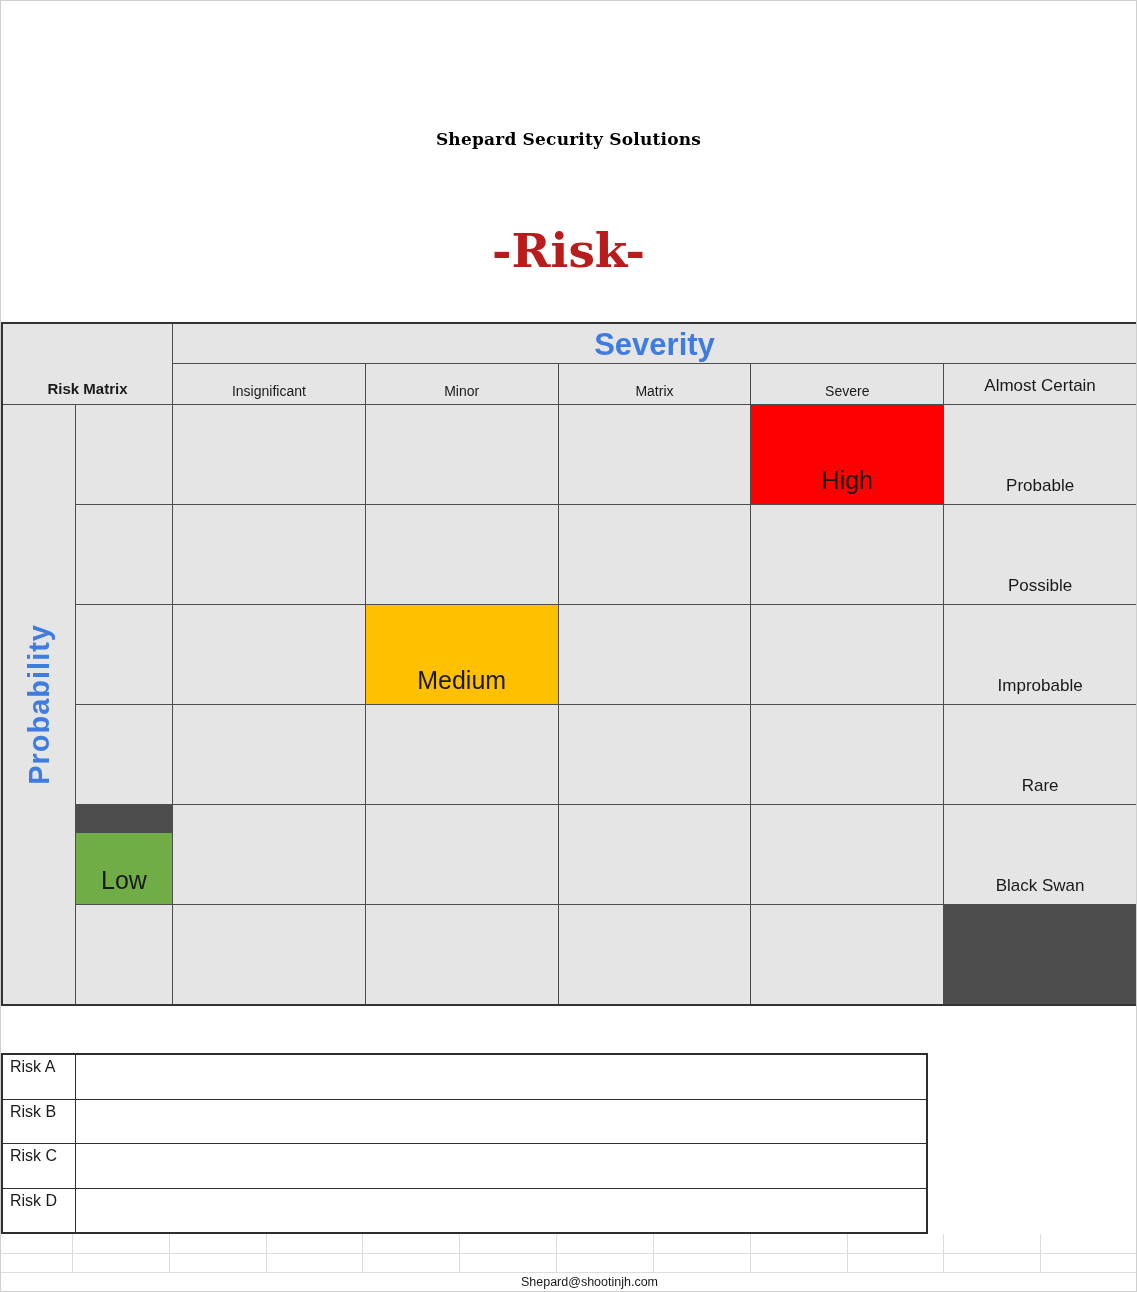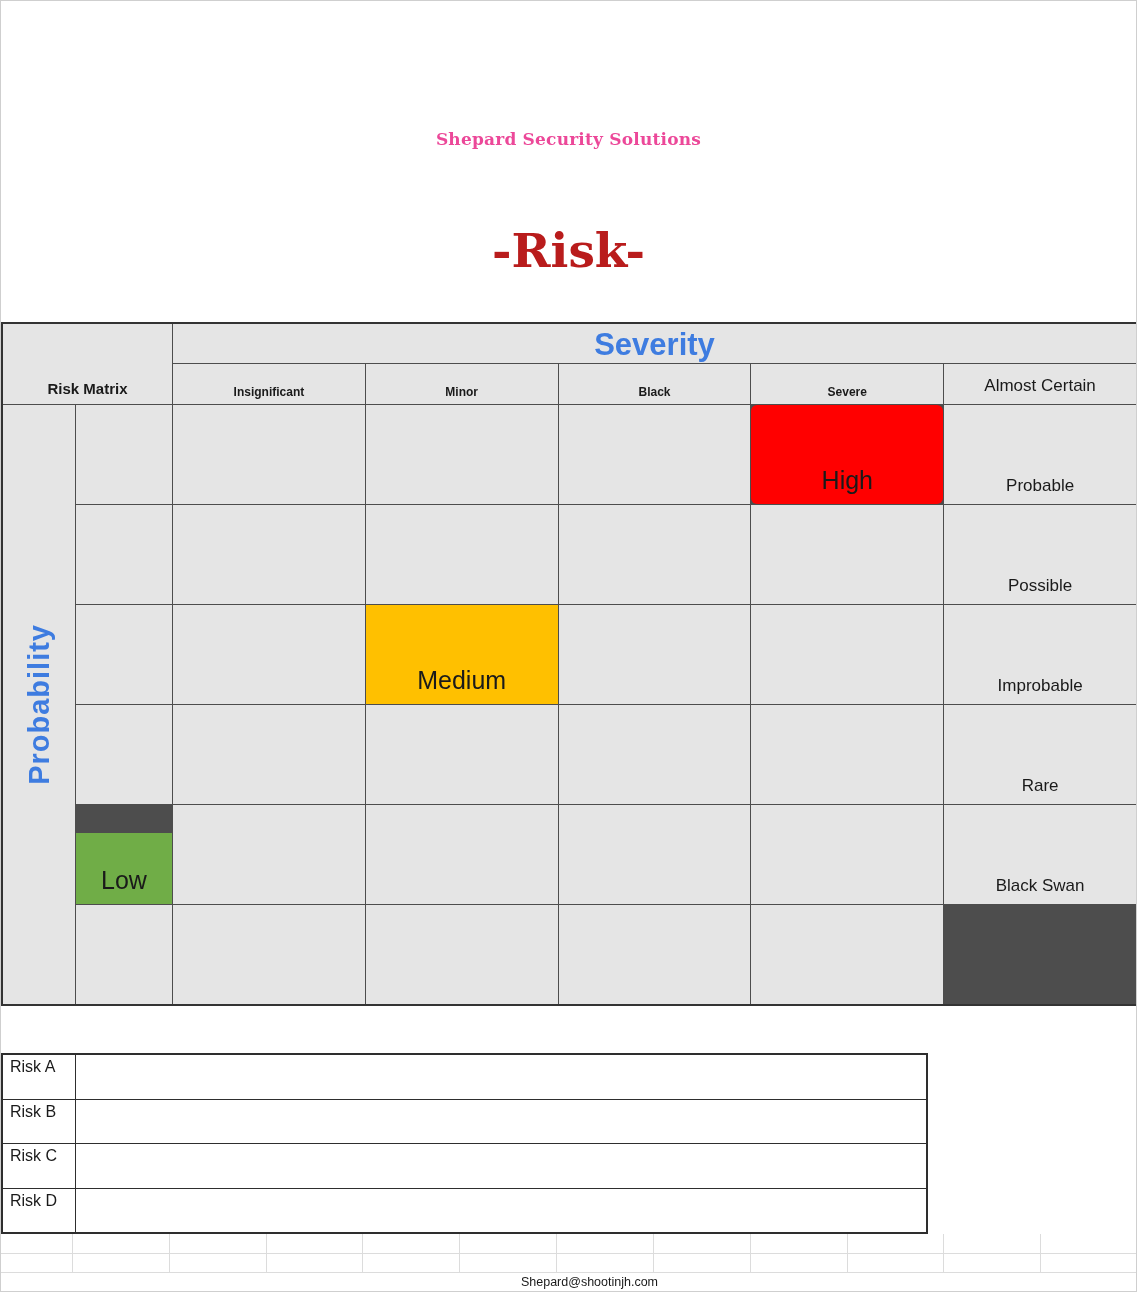--- a/index.html
+++ b/index.html
@@ -17,21 +17,21 @@
 
   
   .company {
     position: absolute;
     top: 128px; left: 0; width: 100%;
     text-align: center;
     font-family: "DejaVu Serif", "Liberation Serif", serif;
     font-weight: bold;
     font-size: 17px;
     letter-spacing: 0.2px;
-    color: #ec4899;
+    color: #000000;
   }
   .doc-title {
     position: absolute;
     top: 222px; left: 0; width: 100%;
     text-align: center;
     font-family: "DejaVu Serif", "Liberation Serif", serif;
     font-weight: bold;
     font-size: 47px;
     color: #b91c1c;
   }
@@ -64,22 +64,21 @@
     display: flex; align-items: center; justify-content: center;
     font-weight: bold; font-size: 31px;
     color: #3e7ce0;
     line-height: 1;
     padding-top: 2px;
   }
   .colhead {
     background: #e8e8e8;
     display: flex; align-items: flex-end; justify-content: center;
     padding-bottom: 5px;
-    font-size: 12px;
-    font-weight: bold;
+    font-size: 14px;
   }
   .probcol {
     grid-column: 1;
     grid-row: 3 / span 6;
     background: #f2f2f2;
     display: flex; align-items: center; justify-content: center;
   }
   .vert-text {
     writing-mode: vertical-rl;
     transform: rotate(180deg);
@@ -154,33 +153,33 @@
   <div class="company">Shepard Security Solutions</div>
   <div class="doc-title">-Risk-</div>
 
   <div class="matrix">
 
     <div class="cell corner">Risk Matrix</div>
     <div class="cell band">Severity</div>
 
     <div class="cell colhead">Insignificant</div>
     <div class="cell colhead">Minor</div>
-    <div class="cell colhead">Black</div>
+    <div class="cell colhead">Matrix</div>
     <div class="cell colhead">Severe</div>
 
     <div class="cell probcol">
       <span class="vert-text">Probability</span>
     </div>
 
     <div class="cell rowhead">Almost Certain</div>
     <div class="cell data"></div>
     <div class="cell data"></div>
     <div class="cell data"></div>
     <div class="cell data"></div>
-    <div class="cell data" style="background-color: rgb(255, 0, 0); border-radius: 6px;">High</div>
+    <div class="cell data" style="background-color: rgb(255, 0, 0);">High</div>
 
     <div class="cell rowhead">Probable</div>
     <div class="cell data"></div>
     <div class="cell data"></div>
     <div class="cell data"></div>
     <div class="cell data"></div>
     <div class="cell data"></div>
 
     <div class="cell rowhead">Possible</div>
     <div class="cell data"></div>

